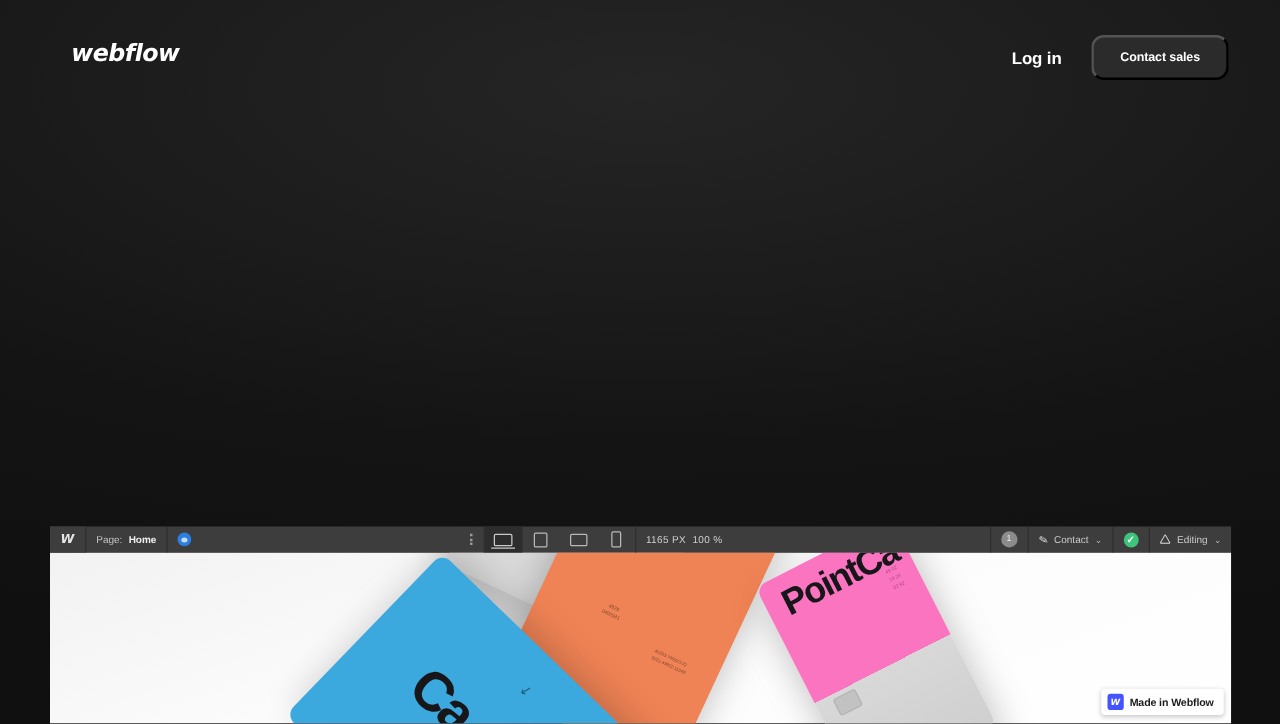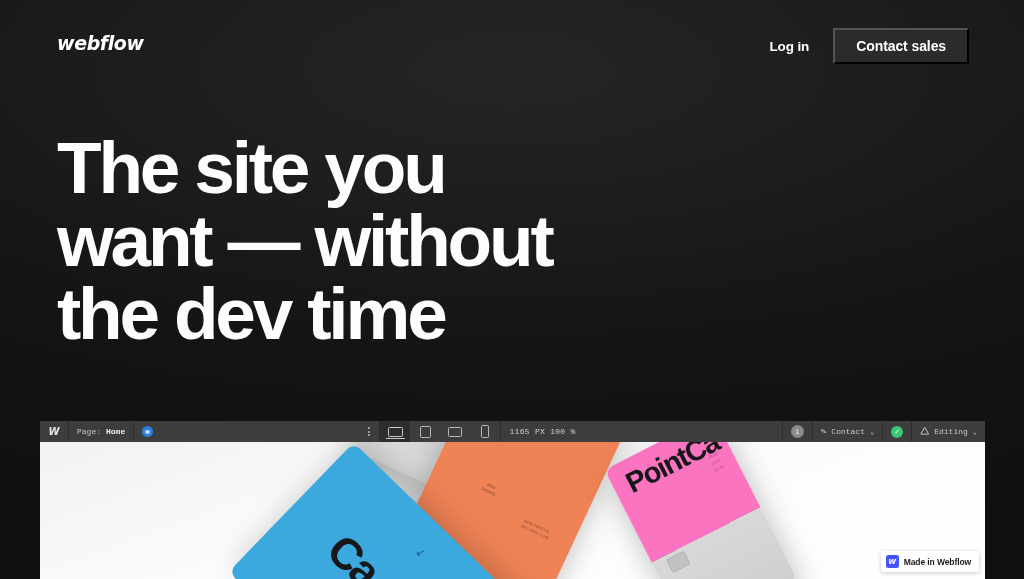--- a/index.html
+++ b/index.html
@@ -11,37 +11,38 @@
     -webkit-font-smoothing:antialiased;
   }
   .page {
     position:absolute; inset:0;
     background:
       radial-gradient(120% 80% at 50% 12%, #252525 0%, #1b1b1b 38%, #141414 62%, #101010 100%);
     overflow:hidden;
   }
 
   
-  .nav { position:absolute; top:0; left:0; right:16px; height:92px;padding-left:12px; }
+  .nav { position:absolute; top:0; left:0; right:2px; height:92px;padding-left:12px; }
   .logo {
     position:absolute; left:57px; top:32px;
     font-family:"DejaVu Sans", sans-serif;
     font-style:italic; font-weight:bold;
     font-size:19px; color:#fff; letter-spacing:-0.4px;
   }
   .nav-right { position:absolute; right:39px; top:28px; display:flex; align-items:center; gap:0; }
   .nav-login {
     color:#fff; font-size:13.5px; font-weight:bold;
     display:flex; align-items:center; padding:0 24px;
     letter-spacing:-0.1px;
   }
   .btn-contact {
-    background:#2b2b2b; color:#fff; font-size:14px; font-weight:bold;
+    background:#2b2b2b; color:#fff; font-size:10px; font-weight:bold;
     display:flex; align-items:center; padding:0 21px; height:36px;
     letter-spacing:-0.1px;
+    border-radius:10px;
   }
   .btn-started {
     background:#fff; color:#111; font-size:13.5px;
     display:flex; align-items:center; padding:0 21px; height:36px;
     margin-left:12px; white-space:nowrap; letter-spacing:-0.1px;
   }
   .btn-started b { font-weight:bold; color:#0c0c0c; }
   .btn-started span { color:#6b6b6b; font-weight:normal; margin-left:4px; }
 
   
@@ -65,21 +66,21 @@
 
   
   .designer {
     position:absolute; left:40px; top:421px; width:945px; height:158px;
     overflow:hidden;
   }
   .toolbar {
     height:21px; background:#3d3d3d; display:flex; align-items:stretch;
     color:#c9c9c9; font-size:8px; position:relative; z-index:5;
   }
-  .tb-cell { display:flex; align-items:center; padding:0 8px; gap:5px;font-family:Liberation Mono, monospace; }
+  .tb-cell { display:flex; align-items:center; padding:0 8px; gap:5px; }
   .tb-div { width:1px; background:#2e2e2e; }
   .tb-logo {
     width:28px; display:flex; align-items:center; justify-content:center;
     font-family:"DejaVu Sans", sans-serif;
     font-style:italic; font-weight:bold; font-size:10px; color:#e6e6e6;
     background:#3d3d3d;
   }
   .tb-page { color:#c5c5c5; font-size:8px; }
   .tb-page b { color:#efefef; font-weight:bold; }
   .eye-ico {
@@ -208,23 +209,20 @@
 <div class="page">
 
   <div class="nav">
     <div class="logo">webflow</div>
     <div class="nav-right">
       <a class="nav-login">Log in</a>
       <button class="btn-contact">Contact sales</button>
     </div>
   </div>
 
-  <h1 class="headline">The site you
-want — without
-the dev time</h1>
 
 
   <div class="designer">
 
     <div class="toolbar">
       <div class="tb-logo">W</div>
       <div class="tb-div"></div>
       <div class="tb-cell">
         <span class="tb-page">Page:</span>
         <span class="tb-page"><b>Home</b></span>

